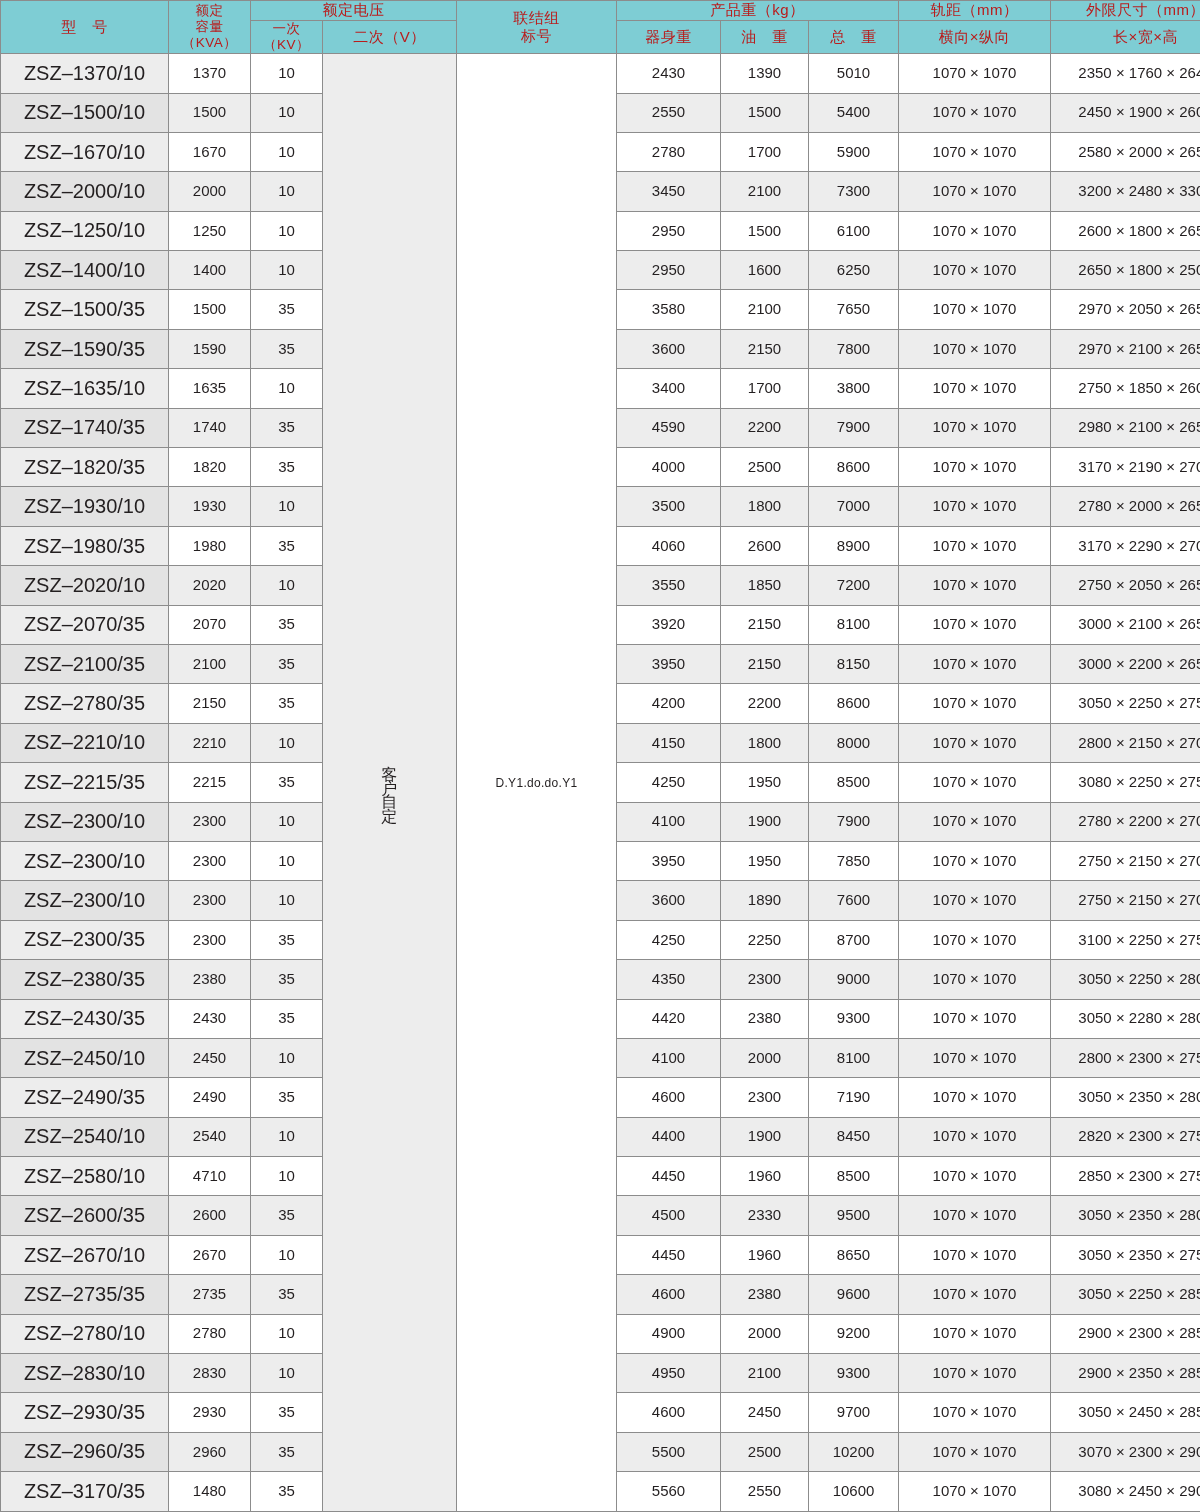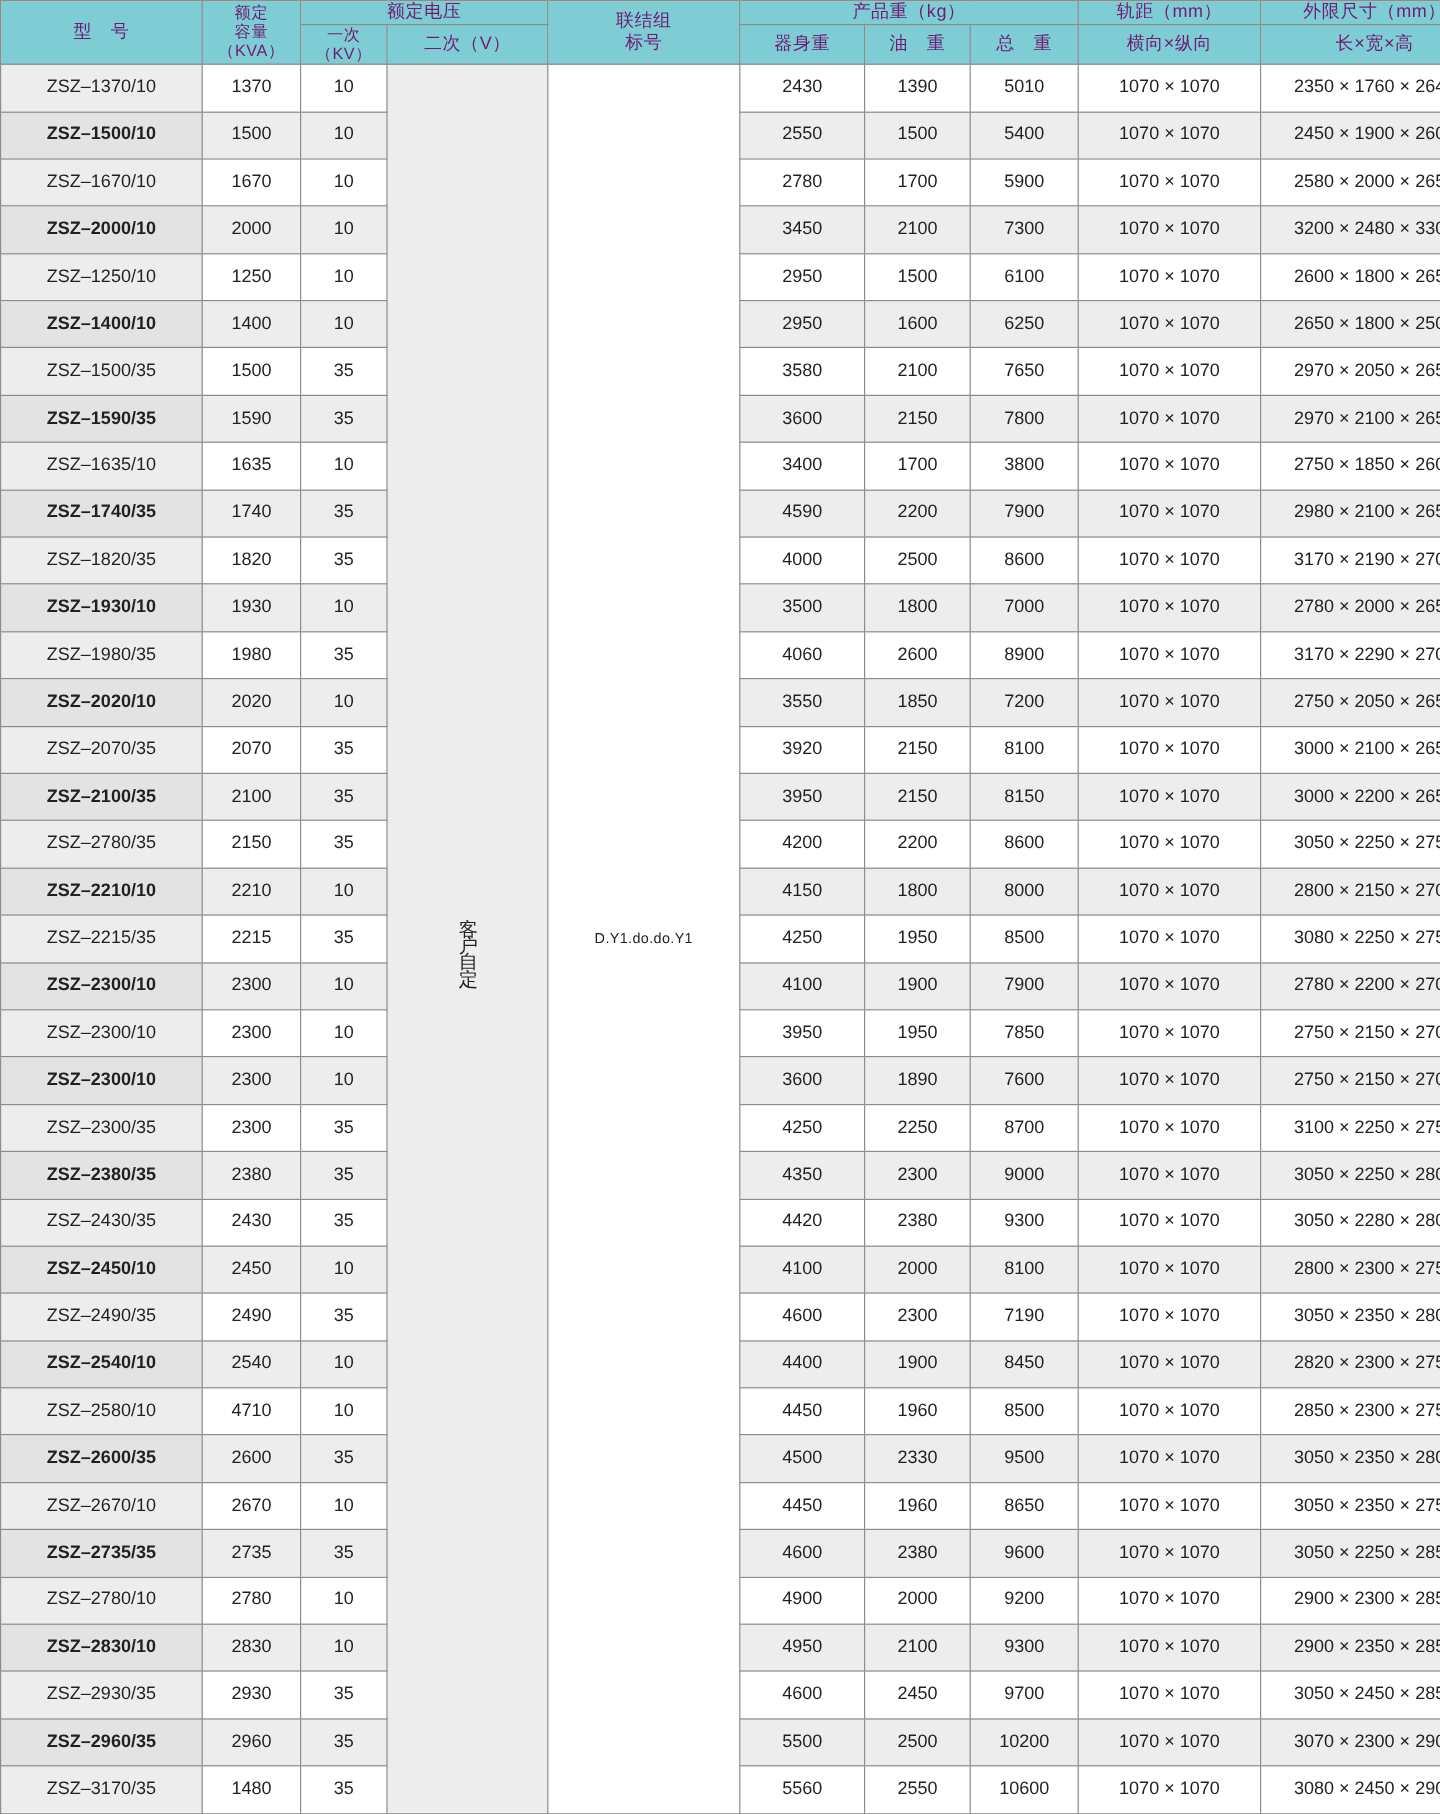--- a/index.html
+++ b/index.html
@@ -25,41 +25,40 @@
     text-align: center;
     vertical-align: middle;
     font-weight: normal;
     padding: 0;
     font-size: 15px;
     line-height: 1.25;
   }
   
   thead td {
     background: #7ecdd4;
-    color: #701a75;
+    color: #b91c1c;
     font-size: 15px;
     letter-spacing: 0.5px;
   }
   thead td.small {
     font-size: 13.5px;
   }
   
   tbody td {
     background: #ffffff;
   }
   tbody tr.alt td {
     background: #ededed;
   }
   tbody td.model {
     background: #ededed;
-    font-size: 15px;
+    font-size: 20px;
   }
   tbody tr.alt td.model {
     background: #e3e3e3;
-    font-weight: bold;
   }
   
   td.vmerge {
     background: #ededed !important;
   }
   td.vmerge-white {
     background: #ffffff !important;
   }
   .vtext {
     display: inline-block;

